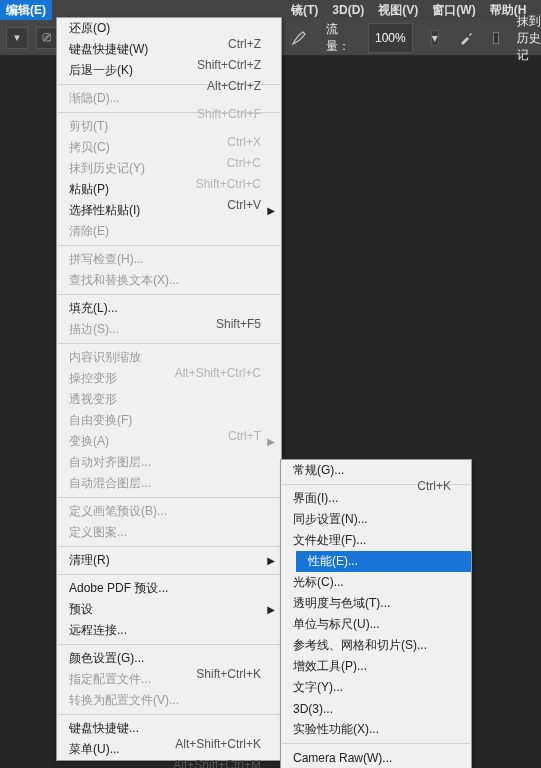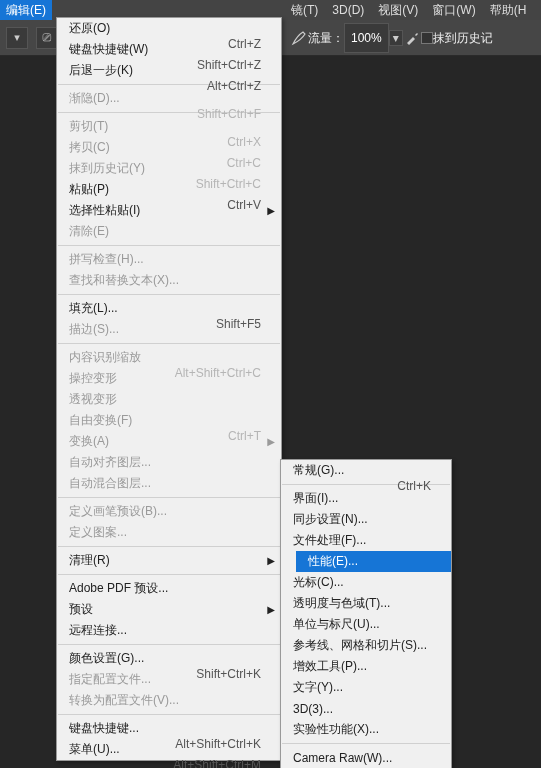--- a/index.html
+++ b/index.html
@@ -1,34 +1,34 @@
 <!DOCTYPE html>
 <html><head>
 <meta charset="utf-8">
 <style>
 * { margin: 0; padding: 0; box-sizing: border-box; font-family: "Microsoft YaHei", sans-serif; font-size: 12px; }
 body { width: 541px; height: 768px; background: #262626; overflow: hidden; position: relative; }
 
-.menubar { display: flex; background: #444; color: #eee; height: 20px; align-items: flex-end; width: 541px; position: absolute; top: 0; left: 0; }
+.menubar { display: flex; background: #444; color: #eee; height: 20px; align-items: flex-end; width: 541px; position: absolute; top: 0; left: 0; font-weight: bold; }
 .menubar-item { padding: 0 6px; height: 20px; display: flex; align-items: center; cursor: default; }
 .menubar-item.active { background: #1675d6; color: #fff; }
 .menubar-right { position: absolute; left: 285px; top: 0; display: flex; gap: 2px; color: #ddd; }
 
 .toolbar { position: absolute; top: 20px; left: 0; width: 541px; height: 36px; background: #464646; display: flex; align-items: center; color: #ddd; padding-left: 6px; gap: 8px; border-bottom: 1px solid #2a2a2a; }
 .tool-btn { width: 22px; height: 22px; background: #3a3a3a; border: 1px solid #555; display:flex; align-items:center; justify-content:center; color:#ccc; font-size:11px; }
-.tool-right { position: absolute; left: 290px; top: 0; height: 36px; display: flex; align-items: center; gap: 0; color:#eee; }
+.tool-right { position: absolute; left: 290px; top: 0; height: 36px; display: flex; align-items: center; gap: 18px; color:#eee; }
 .flow-label { font-size: 12px; }
 .flow-val { background:#3a3a3a; border:1px solid #555; padding:7px 6px; color:#fff; }
 .flow-drop { width:14px; height:16px; background:#3a3a3a; border:1px solid #555; display:flex;align-items:center;justify-content:center;color:#ccc; }
 .checkbox { width:12px; height:12px; border:1px solid #777; background:#333; display:inline-block; }
 .brush-icon { display:inline-flex; }
 
 .menu { position: absolute; background: #f0f0f0; border: 1px solid #999; box-shadow: 2px 2px 4px rgba(0,0,0,.3); }
 .menu-main { left: 56px; top: 17px; width: 226px; }
-.menu-sub { left: 280px; top: 459px; width: 172px; }
+.menu-sub { left: 280px; top: 459px; width: 192px; }
 
 .menu-row { display: flex; align-items: center; height: 21px; padding: 0 20px 0 12px; color: #222; cursor: default; position: relative; gap: 23px; }
 .menu-row.disabled { color: #9a9a9a; }
 .menu-row.highlight { background: #1675d6; color: #fff; margin-left: 15px; }
 .menu-label { flex: 1; white-space: nowrap; }
 .menu-shortcut { color: #555; font-size: 12px; margin-top: 31px; }
 .menu-row.disabled .menu-shortcut { color: #b5b5b5; }
 .menu-arrow { position: absolute; right: 6px; font-size: 10px; }
 .menu-sep { height: 1px; background: #d0d0d0; margin: 3px 1px; }
 </style>

